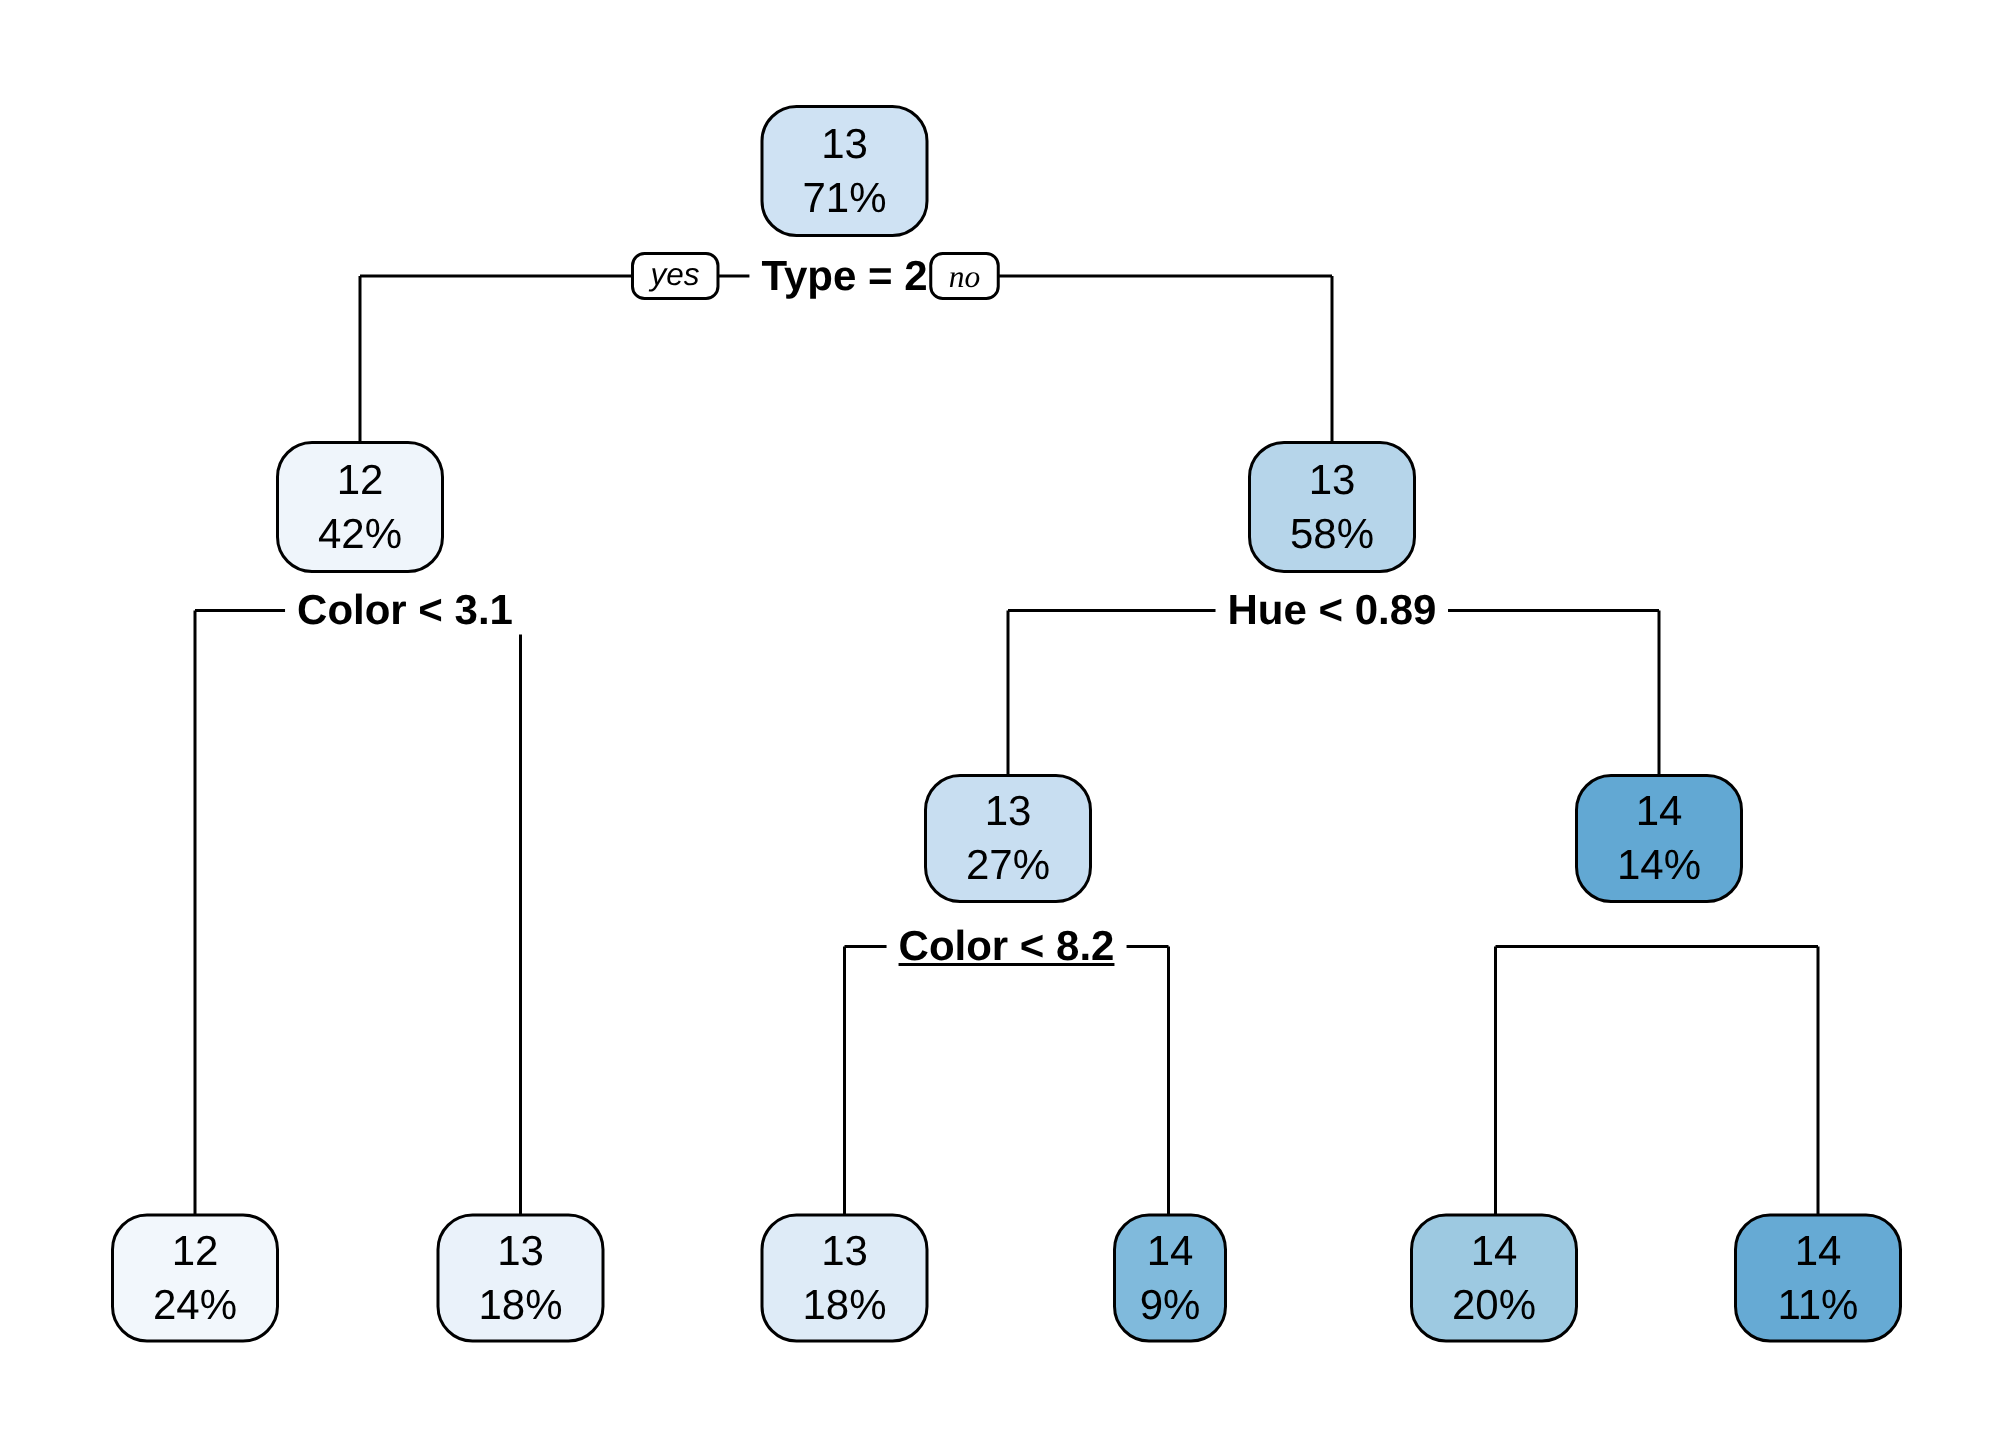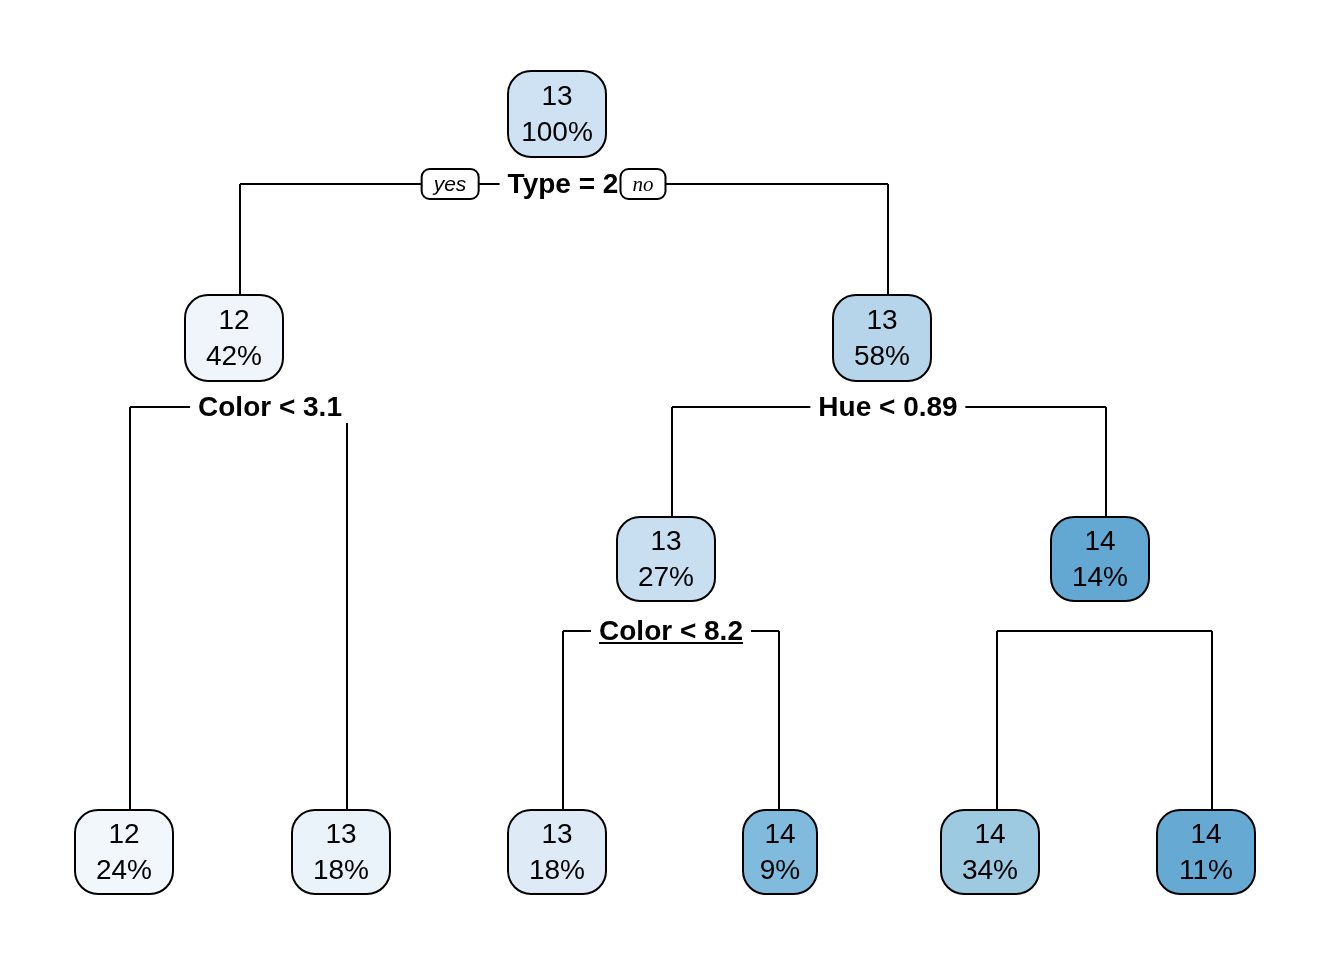--- a/index.html
+++ b/index.html
@@ -16,21 +16,21 @@
     position: absolute;
     left: 0; top: 0;
     z-index: 1;
   }
   svg.edges line {
     stroke: #000000;
     stroke-width: 2;
   }
   .node {
     position: absolute;
-    width: 100px;
+    width: 112px;
     height: 88px;
     border: 2px solid #000000;
     border-radius: 24px;
     box-sizing: border-box;
     display: flex;
     flex-direction: column;
     align-items: center;
     justify-content: center;
     font-size: 28px;
     line-height: 36px;
@@ -114,21 +114,21 @@
   <div class="split s0">Type = 2</div>
   <div class="split s1">Color &lt; 3.1</div>
   <div class="split s2">Hue &lt; 0.89</div>
   <div class="split s3">Color &lt; 8.2</div>
 
   <div class="tag tag-yes">yes</div>
   <div class="tag tag-no">no</div>
 
   <div class="node n0" style="background: rgb(207, 226, 243);">
     <span>13</span>
-    <span>100%</span>
+    <span>71%</span>
   </div>
   <div class="node n1" style="background: rgb(239, 245, 251);">
     <span>12</span>
     <span>42%</span>
   </div>
   <div class="node n2" style="background: rgb(182, 213, 234);">
     <span>13</span>
     <span>58%</span>
   </div>
   <div class="node n3" style="background: rgb(200, 222, 241);">
@@ -150,20 +150,20 @@
   <div class="node n7" style="background: rgb(222, 235, 247);">
     <span>13</span>
     <span>18%</span>
   </div>
   <div class="node n8" style="background: rgb(128, 186, 220);">
     <span>14</span>
     <span>9%</span>
   </div>
   <div class="node n9" style="background: rgb(157, 201, 225);">
     <span>14</span>
-    <span>34%</span>
+    <span>20%</span>
   </div>
   <div class="node n10" style="background: rgb(102, 170, 212);">
     <span>14</span>
     <span>11%</span>
   </div>
 
 </div>
 
 </body></html>

